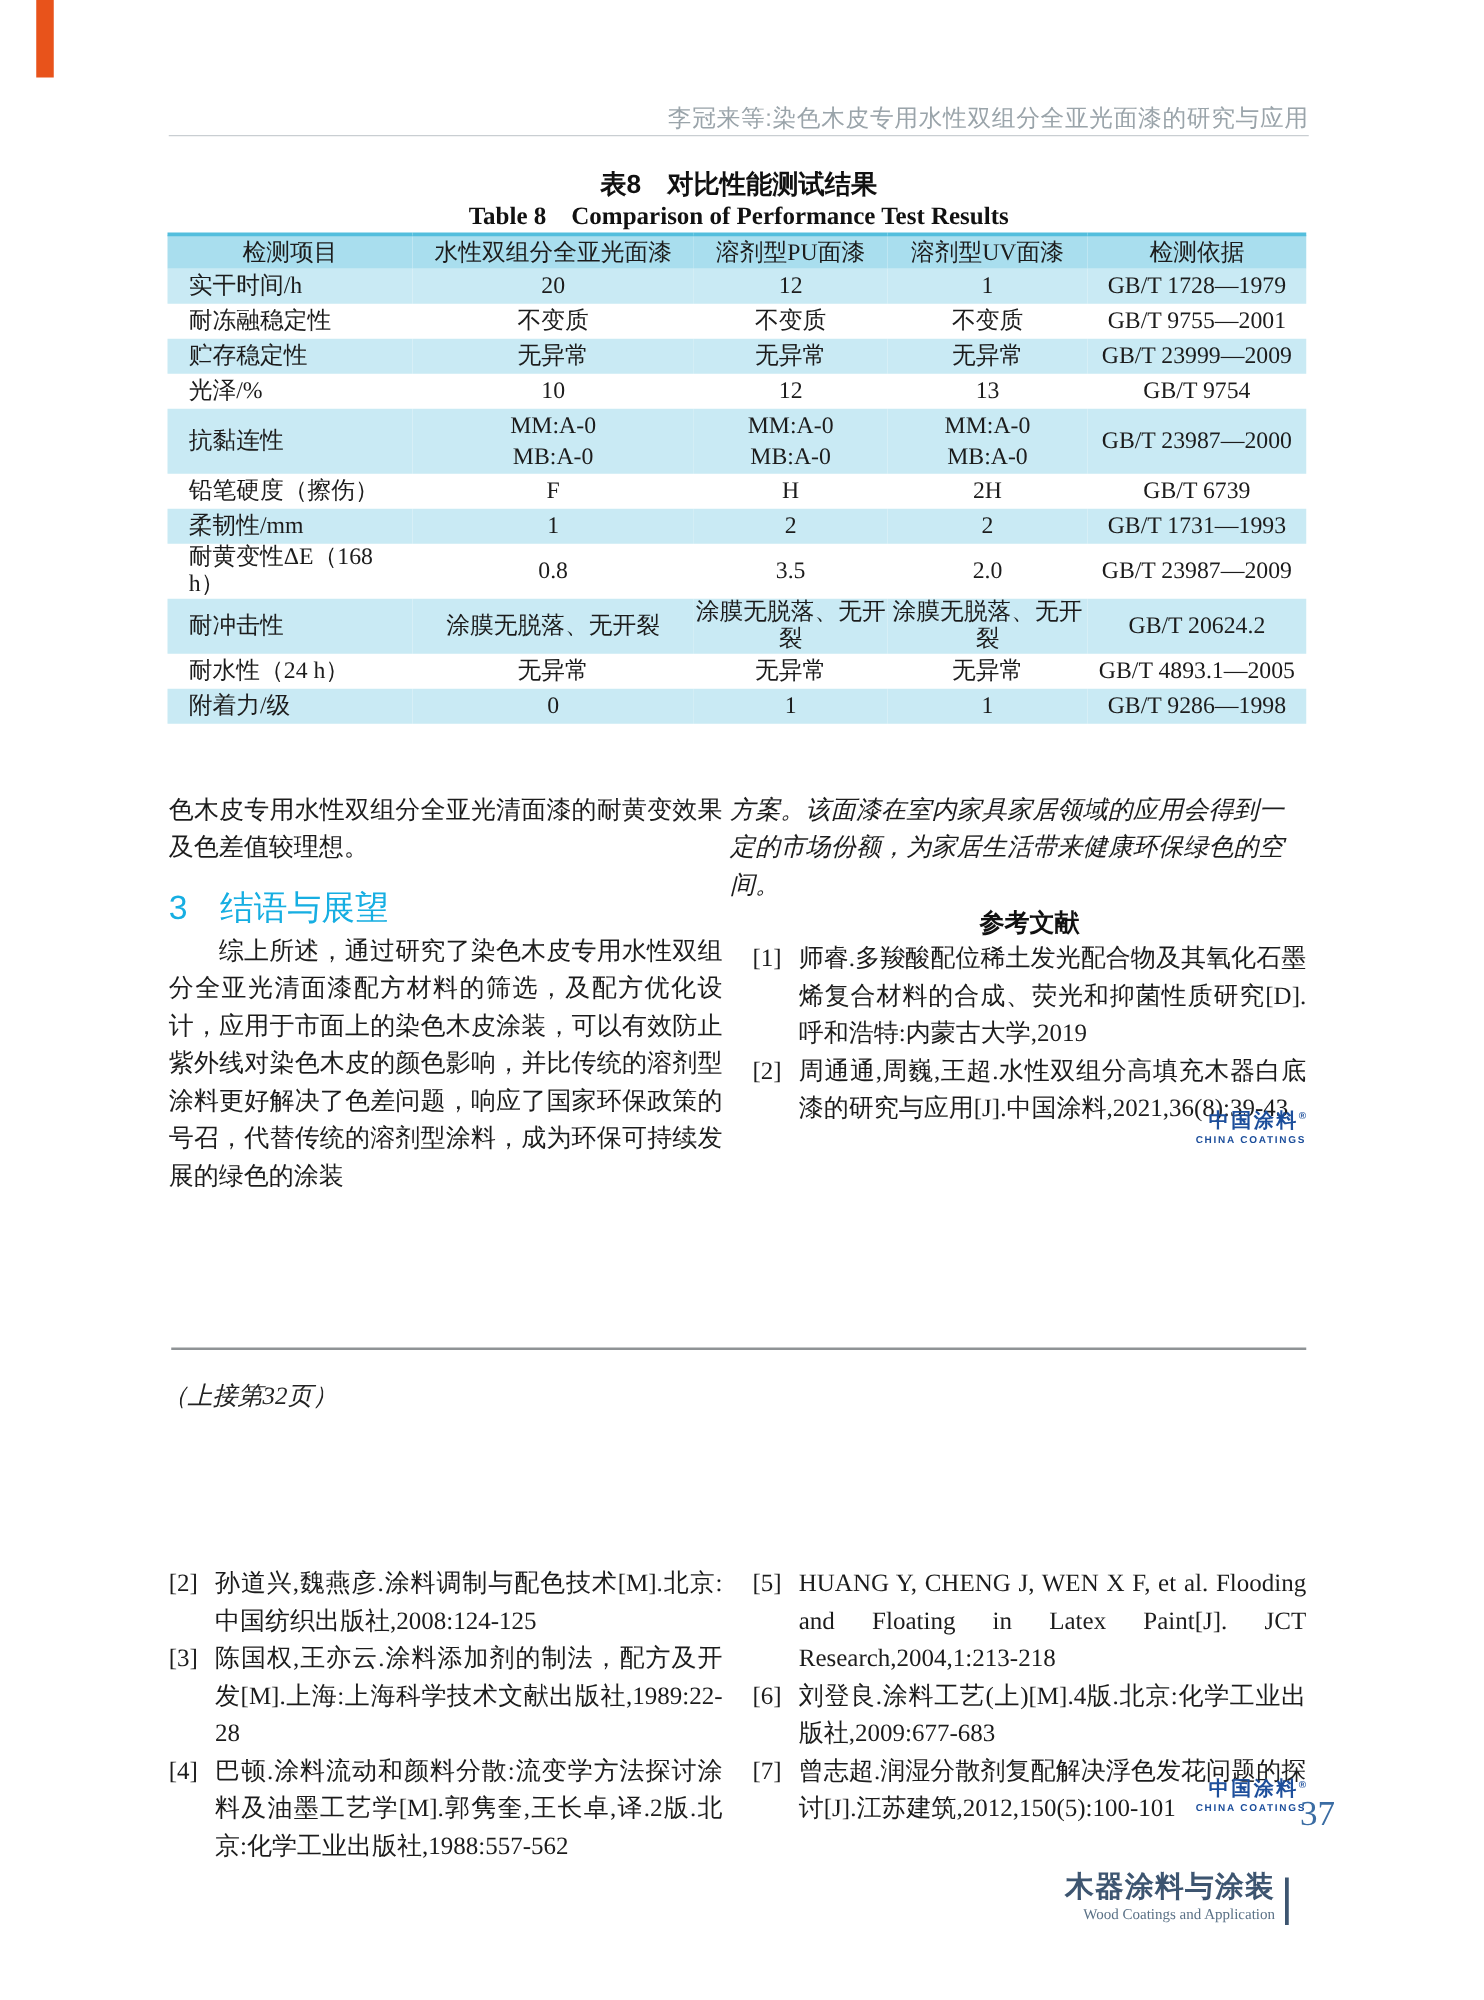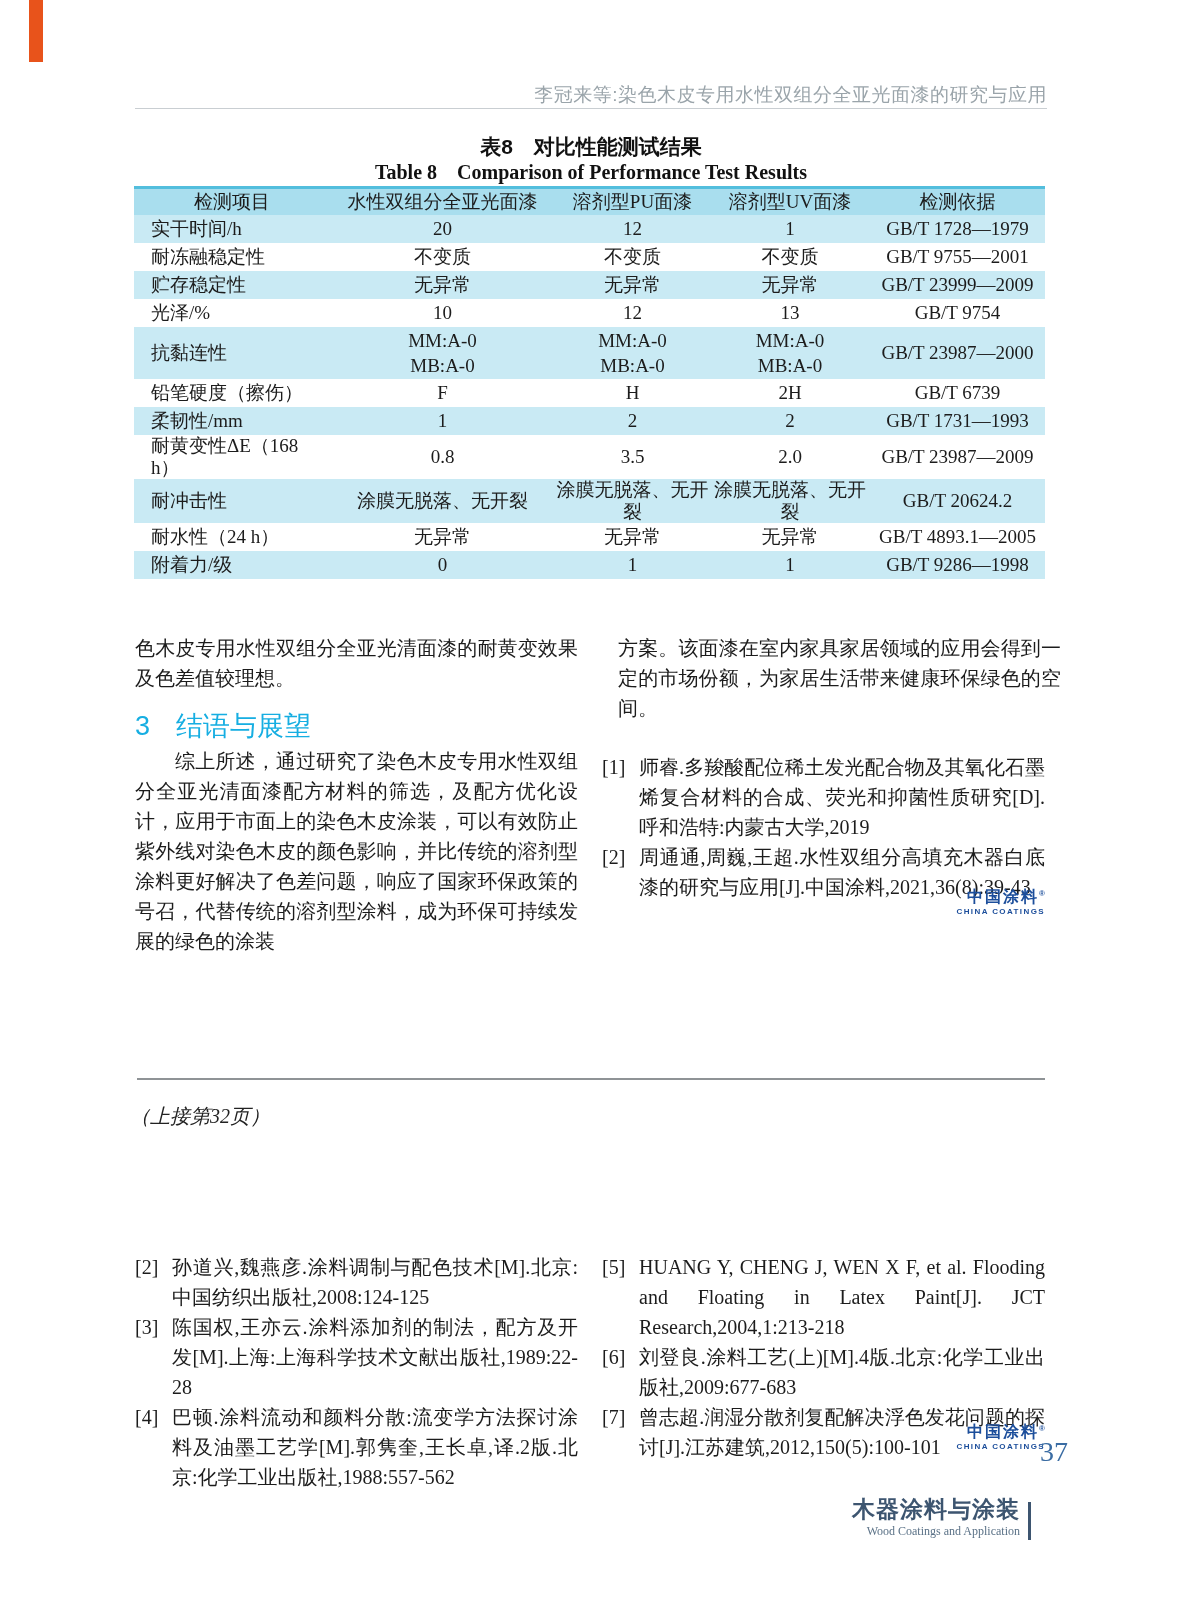--- a/index.html
+++ b/index.html
@@ -49,21 +49,21 @@
   table.perf .cl{line-height:25px;}
 
   .body-text{font-size:20px;line-height:30px;text-align:justify;}
   .col-left-top{position:absolute;left:135px;top:633px;width:443px;}
   .section-head{
     position:absolute;left:135px;top:708px;width:443px;
     font-family:"Liberation Sans", sans-serif;font-weight:normal;font-size:27px;color:var(--accent-cyan);
   }
   .section-head .num{margin-right:26px;}
   .col-left-body{position:absolute;left:135px;top:746px;width:443px;text-indent:2em;}
-  .col-right-top{position:absolute;left:618px;top:633px;width:443px;}
+  .col-right-top{position:absolute;left:584px;top:633px;width:443px;font-style:italic;}
   .refs-heading{
     position:absolute;left:602px;top:725px;width:443px;text-align:center;
     font-family:"Liberation Sans", sans-serif;font-weight:bold;font-size:20px;color:#111;
   }
   .refs{position:absolute;width:443px;}
   .refs-top{left:602px;top:752px;}
   .refs-bl{left:135px;top:1252px;}
   .refs-br{left:602px;top:1252px;}
   .ref{display:flex;font-size:20px;line-height:30px;}
   .ref .num{flex:none;width:37px;}
@@ -223,20 +223,21 @@
   <div class="col-left-top body-text">色木皮专用水性双组分全亚光清面漆的耐黄变效果及色差值较理想。</div>
 
   <div class="section-head">
     <span class="num">3</span><span>结语与展望</span>
   </div>
 
   <div class="col-left-body body-text">综上所述，通过研究了染色木皮专用水性双组分全亚光清面漆配方材料的筛选，及配方优化设计，应用于市面上的染色木皮涂装，可以有效防止紫外线对染色木皮的颜色影响，并比传统的溶剂型涂料更好解决了色差问题，响应了国家环保政策的号召，代替传统的溶剂型涂料，成为环保可持续发展的绿色的涂装</div>
 
   <div class="col-right-top body-text">方案。该面漆在室内家具家居领域的应用会得到一定的市场份额，为家居生活带来健康环保绿色的空间。</div>
 
+  <div class="refs-heading">参考文献</div>
   <div class="refs refs-top" id="refs-top">
       <div class="ref">
         <span class="num">[1]</span>
         <span class="txt">师睿.多羧酸配位稀土发光配合物及其氧化石墨烯复合材料的合成、荧光和抑菌性质研究[D].呼和浩特:内蒙古大学,2019</span>
       </div>
       <div class="ref">
         <span class="num">[2]</span>
         <span class="txt">周通通,周巍,王超.水性双组分高填充木器白底漆的研究与应用[J].中国涂料,2021,36(8):39-43</span>
       </div>
     </div>

